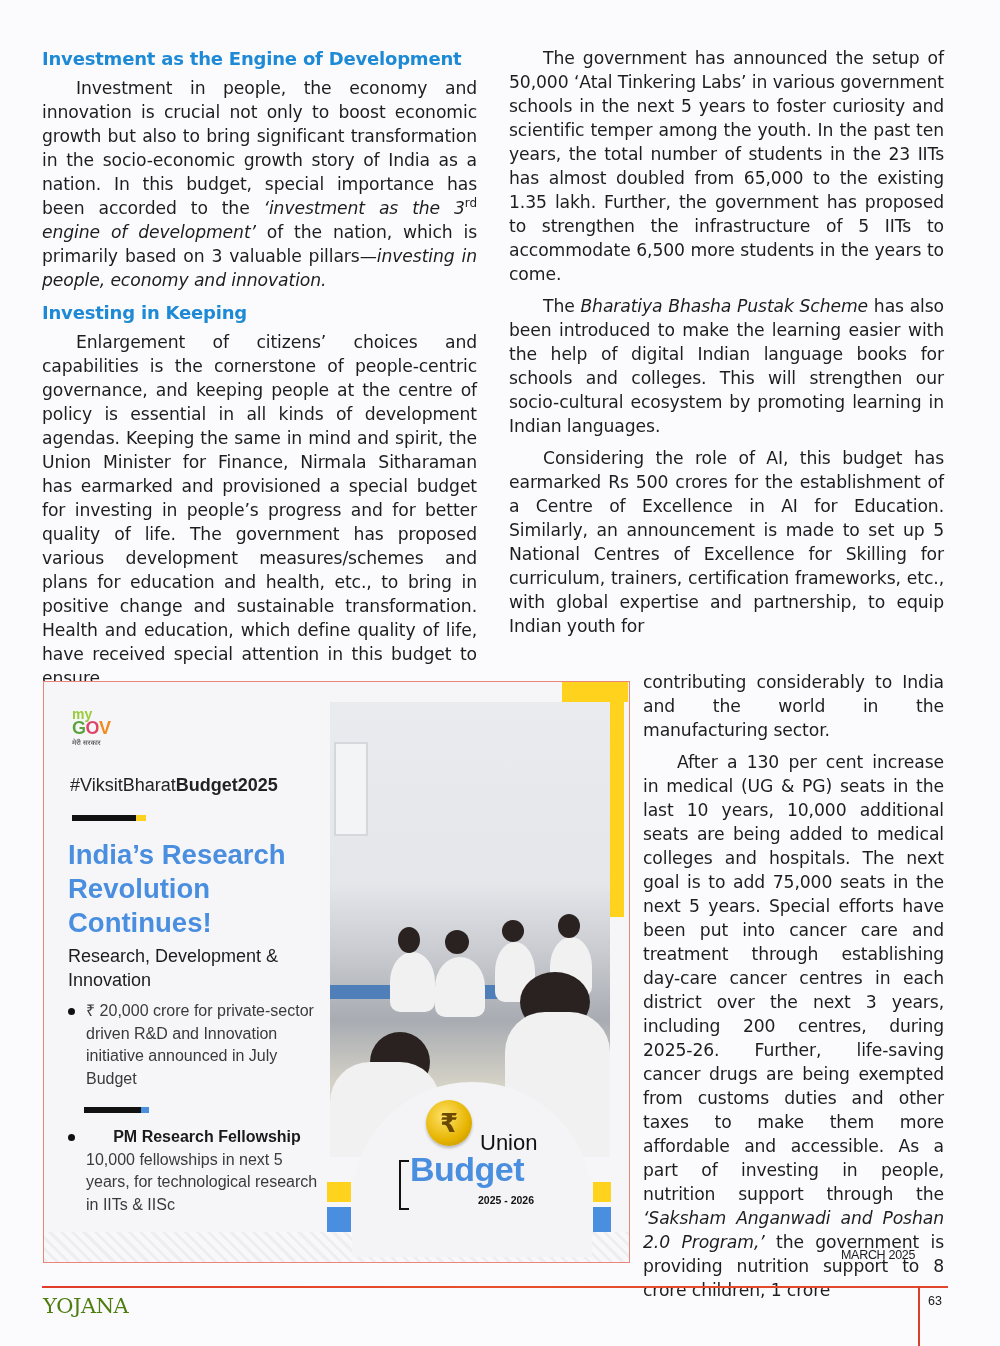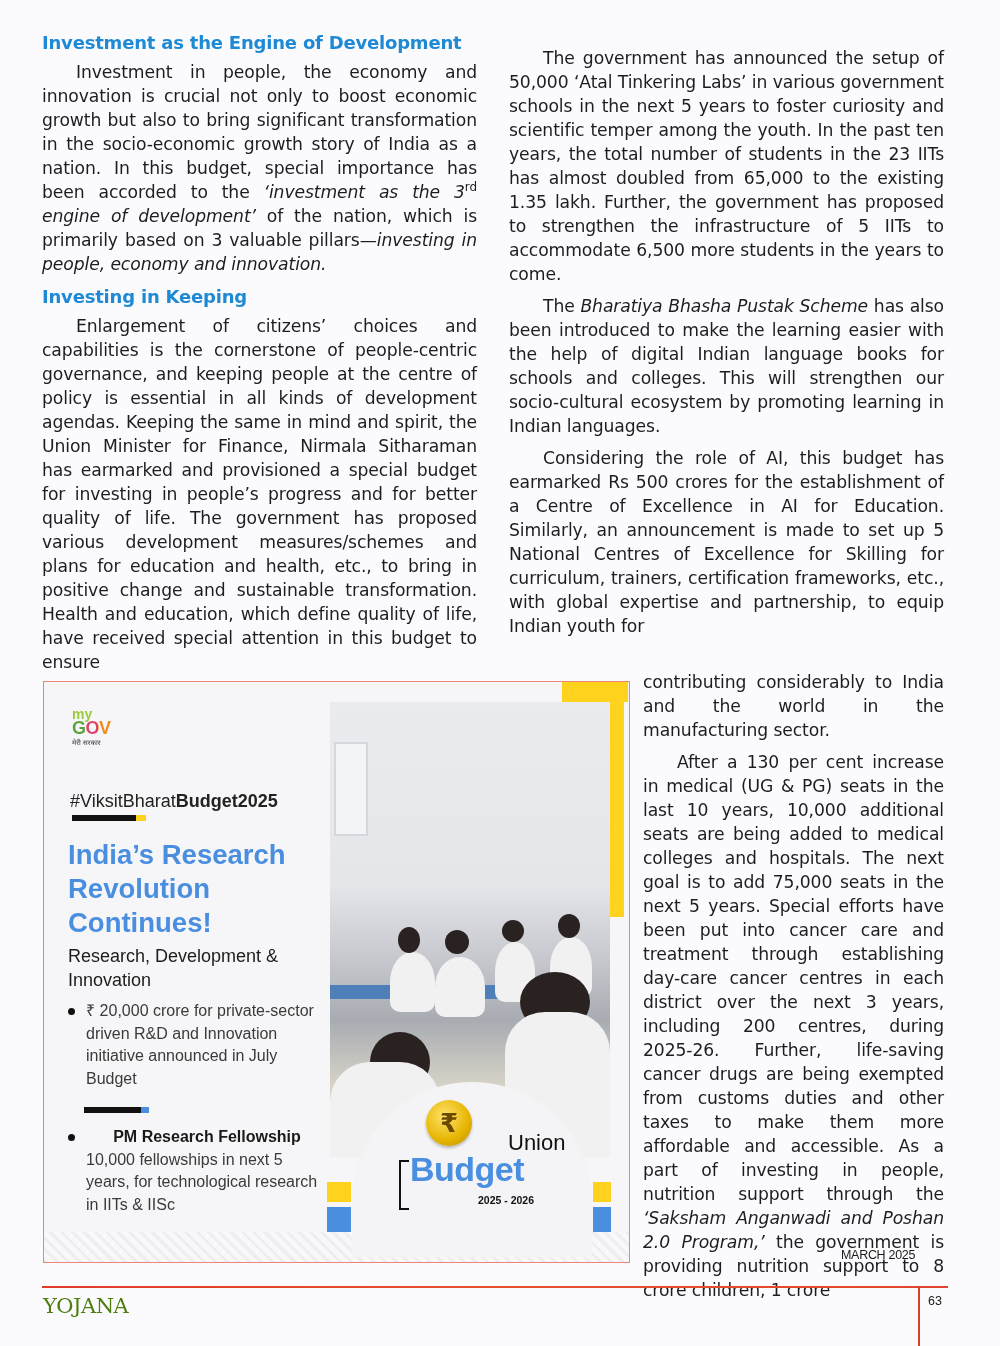--- a/index.html
+++ b/index.html
@@ -1,35 +1,35 @@
 <!DOCTYPE html>
 <html><head>
 <meta charset="utf-8">
 <style>
   html,body{margin:0;padding:0;}
   body{width:1000px;height:1346px;background:#fbfbfd;position:relative;overflow:hidden;font-family:"DejaVu Sans","Liberation Sans",sans-serif;color:#1d1d1f;}
   .col{position:absolute;font-size:17.2px;line-height:24px;text-align:justify;letter-spacing:-0.1px;}
   .col p{margin:0 0 8px 0;text-indent:34px;}
   .col p.noind{text-indent:0;}
-  .col-left{left:42px;top:30px;width:435px;}
+  .col-left{left:42px;top:46px;width:435px;}
   .col-right{left:509px;top:46px;width:435px;}
   .col-right2{left:643px;top:670px;width:301px;}
   h2{margin:0 0 4px 0;font-size:18px;line-height:26px;color:#1e8ad6;font-weight:bold;text-indent:0;letter-spacing:-0.2px;}
   h2.second{margin-top:0;}
   em{font-style:italic;}
   sup{font-size:12px;line-height:0;}
 
   
   .box{position:absolute;left:43px;top:681px;width:585px;height:580px;border:1.5px solid #e88778;background:#f6f6f8;overflow:hidden;}
   .box .pattern{position:absolute;left:0;right:0;bottom:0;height:30px;background:repeating-linear-gradient(45deg,#eeeef0 0 3px,#f8f8fa 3px 8px);}
   .logo{position:absolute;left:28px;top:26px;width:60px;height:50px;}
   .logo .my{font:bold 14px "Liberation Sans",sans-serif;line-height:12px;}
   .logo .gov{font:bold 18px "Liberation Sans",sans-serif;line-height:16px;letter-spacing:-0.5px;}
   .logo .hindi{font-size:7px;color:#333;margin-top:2px;}
-  .hashtag{position:absolute;left:26px;top:109px;font:18px "Liberation Sans",sans-serif;color:#222;}
+  .hashtag{position:absolute;left:26px;top:93px;font:18px "Liberation Sans",sans-serif;color:#222;}
   .hashtag b{font-weight:bold;}
   .bar1{position:absolute;left:28px;top:133px;width:64px;height:6px;background:#111;}
   .bar1y{position:absolute;left:92px;top:133px;width:10px;height:6px;background:#ffd21e;}
   .title{position:absolute;left:24px;top:156px;width:270px;font:bold 27.5px "Liberation Sans",sans-serif;line-height:34px;color:#4a8ee0;}
   .subtitle{position:absolute;left:24px;top:262px;width:260px;font:18px "Liberation Sans",sans-serif;line-height:24px;color:#1c1c1c;}
   .bullet{position:absolute;left:24px;width:260px;font:16px "Liberation Sans",sans-serif;line-height:22.5px;color:#3a3a3a;}
   .bullet .dot{position:absolute;left:0;top:8px;width:7px;height:7px;border-radius:50%;background:#111;}
   .bullet .txt{margin-left:18px;}
   .bullet .head{font-weight:bold;color:#1a1a1a;text-align:center;}
   .b1{top:318px;}
@@ -43,21 +43,21 @@
   .photo .p{position:absolute;border-radius:50% 50% 10px 10px;background:#f1f1f1;}
   .photo .h{position:absolute;border-radius:50%;background:#2a2220;}
   .yellowtop{position:absolute;left:518px;top:0;width:66px;height:20px;background:#ffd21e;}
   .yellowside{position:absolute;left:566px;top:0;width:14px;height:235px;background:#ffd21e;}
   .arch{position:absolute;left:308px;top:400px;width:240px;height:175px;background:#f4f4f6;border-radius:120px 120px 0 0;}
   .ub-yellow-l{position:absolute;left:283px;top:500px;width:24px;height:20px;background:#ffd21e;}
   .ub-blue-l{position:absolute;left:283px;top:525px;width:24px;height:25px;background:#4a8ee0;}
   .ub-yellow-r{position:absolute;left:549px;top:500px;width:18px;height:20px;background:#ffd21e;}
   .ub-blue-r{position:absolute;left:549px;top:525px;width:18px;height:25px;background:#4a8ee0;}
   .coin{position:absolute;left:382px;top:418px;width:46px;height:46px;border-radius:50%;background:radial-gradient(circle at 40% 35%,#ffe36a,#e6b400 60%,#b88a00);box-shadow:0 2px 3px rgba(0,0,0,0.25);text-align:center;font:bold 26px "DejaVu Sans",sans-serif;line-height:46px;color:#6b4a00;}
-  .ub-union{position:absolute;left:436px;top:448px;font:22px "Liberation Sans",sans-serif;color:#111;margin-left:28px;}
+  .ub-union{position:absolute;left:436px;top:448px;font:22px "Liberation Sans",sans-serif;color:#111;}
   .ub-budget{position:absolute;left:366px;top:468px;font:bold 34px "Liberation Sans",sans-serif;color:#4a8ee0;letter-spacing:-0.5px;}
   .ub-bracket{position:absolute;left:355px;top:478px;width:8px;height:46px;border:2.5px solid #111;border-right:none;}
   .ub-years{position:absolute;left:434px;top:512px;font:bold 10.5px "Liberation Sans",sans-serif;color:#111;}
 
   
   .rule{position:absolute;left:42px;top:1286px;width:906px;height:2px;background:linear-gradient(90deg,#e13b2b,#e8502b 50%,#e2452e);}
   .vrule{position:absolute;left:918px;top:1286px;width:1.5px;height:60px;background:#d9402c;}
   .brand{position:absolute;left:43px;top:1294px;font:21px "DejaVu Serif","Liberation Serif",serif;color:#4d7c0f;letter-spacing:-0.5px;}
   .issue{position:absolute;left:841px;top:1248px;font:12.5px "Liberation Sans",sans-serif;color:#1a1a1a;letter-spacing:-0.3px;}
   .pageno{position:absolute;left:928px;top:1294px;font:12.5px "Liberation Sans",sans-serif;color:#1a1a1a;}

